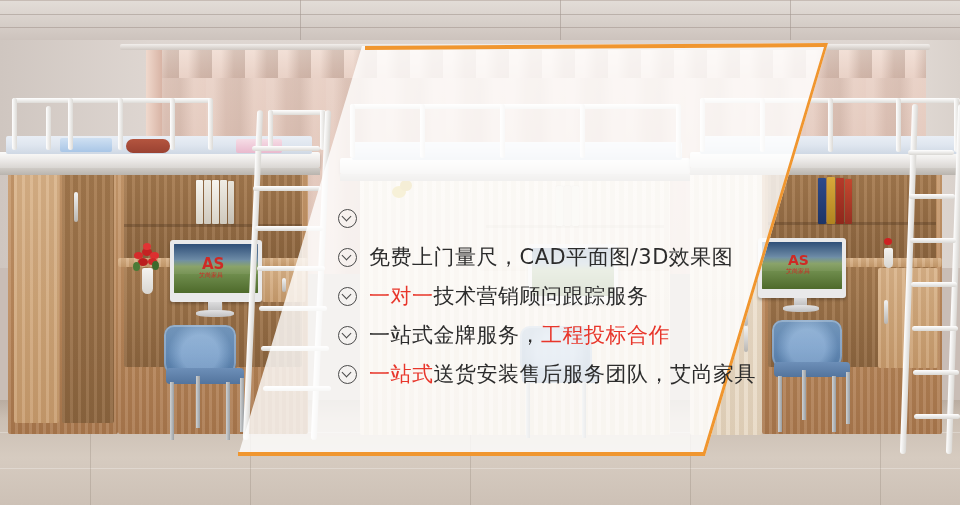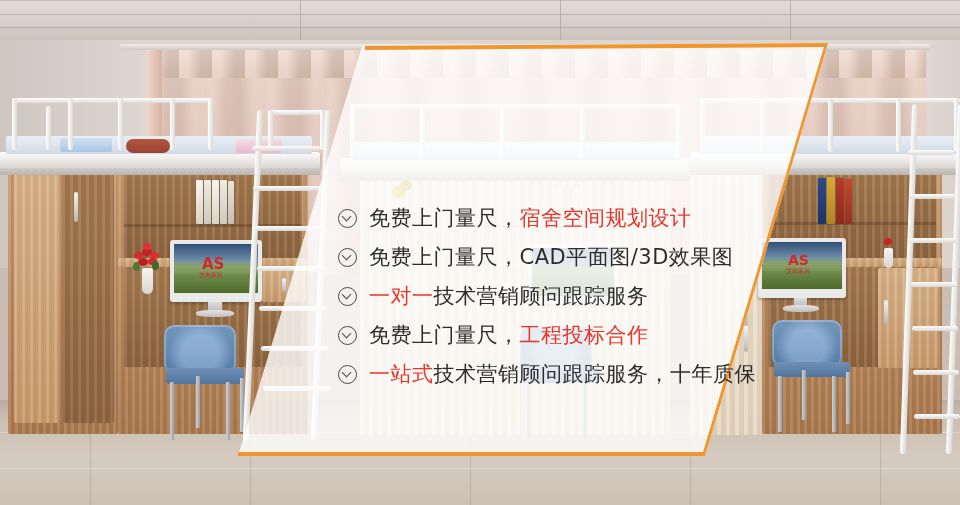--- a/index.html
+++ b/index.html
@@ -356,34 +356,33 @@
 
   <div class="panel"></div>
   <div class="panel-border"></div>
 
   <div class="content">
 
 
     <div class="bullets">
         <div class="bullet-row">
           <span class="b-icon"></span>
-          <span class="b-text"><span>免费上门量尺，</span><span class="hl">宿舍空间规划设计</span></span>
         </div>
         <div class="bullet-row">
           <span class="b-icon"></span>
           <span class="b-text"><span>免费上门量尺，CAD平面图/3D效果图</span></span>
         </div>
         <div class="bullet-row">
           <span class="b-icon"></span>
           <span class="b-text"><span class="hl">一对一</span><span>技术营销顾问跟踪服务</span></span>
         </div>
         <div class="bullet-row">
           <span class="b-icon"></span>
-          <span class="b-text"><span>免费上门量尺，</span><span class="hl">工程投标合作</span></span>
-        </div>
-        <div class="bullet-row">
-          <span class="b-icon"></span>
-          <span class="b-text"><span class="hl">一站式</span><span>技术营销顾问跟踪服务，十年质保</span></span>
+          <span class="b-text"><span>一站式金牌服务，</span><span class="hl">工程投标合作</span></span>
+        </div>
+        <div class="bullet-row">
+          <span class="b-icon"></span>
+          <span class="b-text"><span class="hl">一站式</span><span>送货安装售后服务团队，艾尚家具</span></span>
         </div>
       </div>
   </div>
 
 </div>
 
 </body></html>

